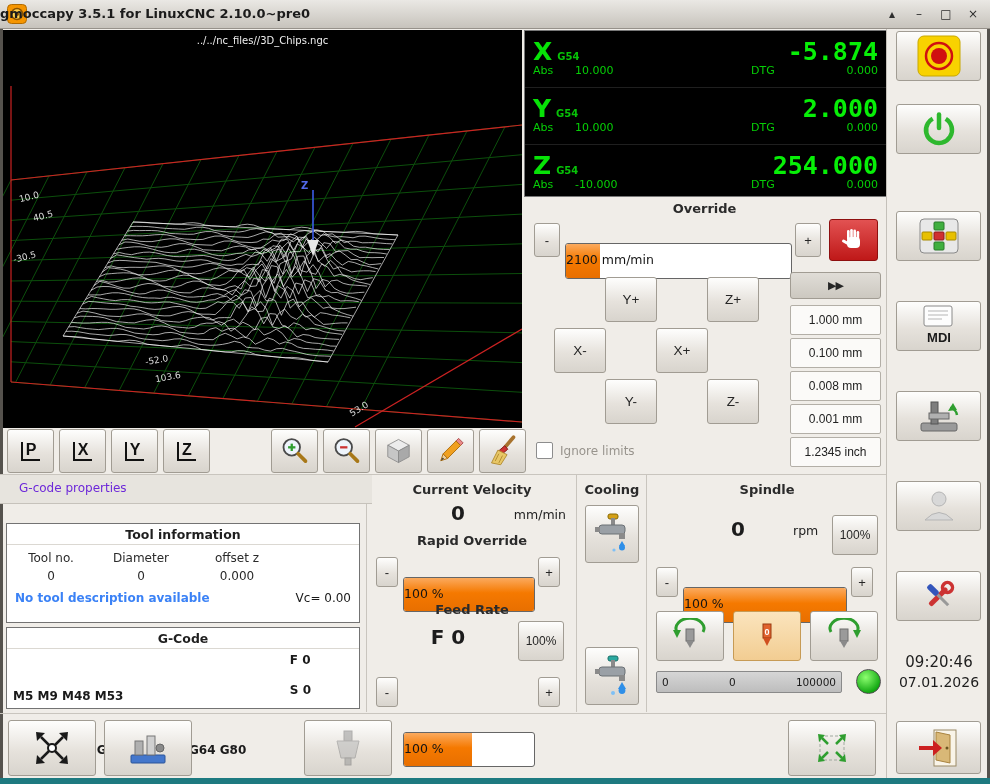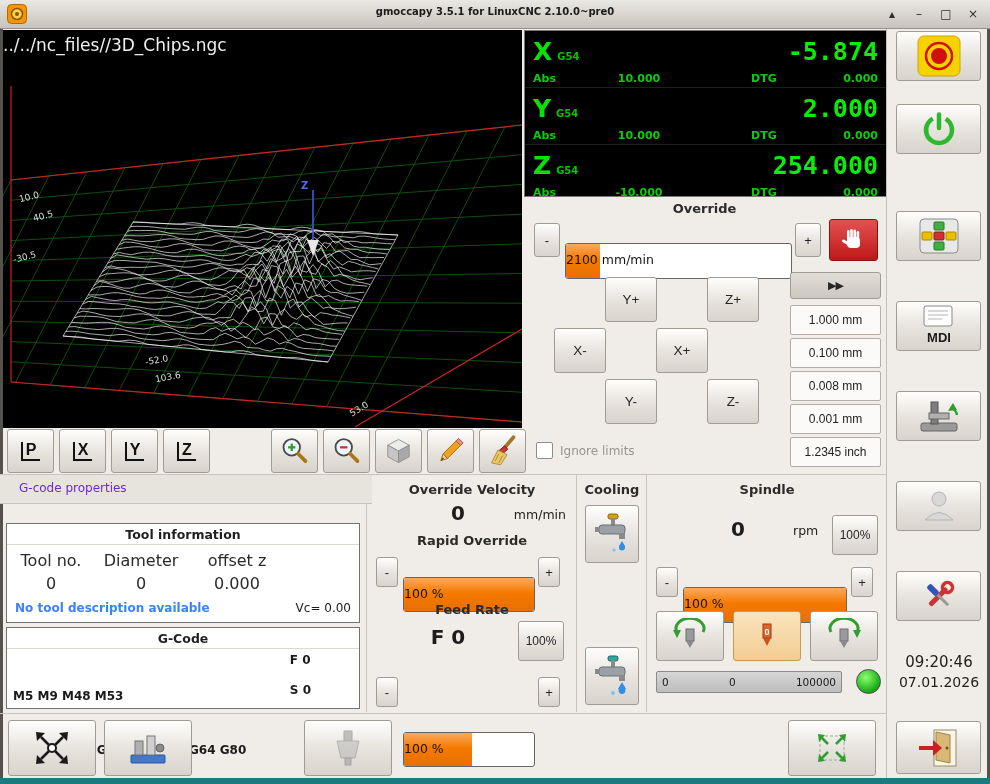--- a/index.html
+++ b/index.html
@@ -3,27 +3,27 @@
 <meta charset="utf-8">
 <style>
   html,body{margin:0;padding:0}
   body{width:990px;height:784px;background:#6b6864;font-family:"DejaVu Sans","Liberation Sans",sans-serif}
   .win{position:relative;width:990px;height:784px;background:#f0ede8;overflow:hidden;
        box-shadow:inset 3px 0 #55524d, inset -3px 0 #55524d}
   .abs{position:absolute}
   
   .titlebar{position:absolute;left:0;top:0;width:990px;height:28px;
     background:linear-gradient(#eae8e4,#c7c3bc);border-bottom:1px solid #96918a}
-  .titlebar .title{position:absolute;left:0;right:0;top:6px;text-align:center;font-size:10px;font-weight:bold;color:#1b1b1b}
+  .titlebar .title{position:absolute;left:0;right:0;top:6px;font-size:13px;font-weight:bold;color:#1b1b1b}
   .appicon{position:absolute;left:7px;top:4px;width:20px;height:20px}
   .winbtns{position:absolute;right:10px;top:0;height:28px;display:flex;gap:13px;align-items:center}
   .wb{font-size:12px;color:#2e2e2e;width:14px;text-align:center;cursor:default}
   
   .preview{position:absolute;left:3px;top:30px;width:519px;height:398px;background:#000;overflow:hidden}
-  .filepath{position:absolute;left:0;top:5px;width:100%;text-align:left;color:#efefef;font-size:17px}
+  .filepath{position:absolute;left:0;top:5px;width:100%;text-align:center;color:#efefef;font-size:10px}
   .tk{position:absolute;color:#dcdcdc;font-size:9px}
   .zlab{position:absolute;color:#5268e8;font-size:10px;font-weight:bold}
   
   .btn{display:flex;align-items:center;justify-content:center;
     background:linear-gradient(#fefefd,#e6e2dc 55%,#d8d4cd);
     border:1px solid #a19c93;border-radius:3px;font-size:13px;color:#262626;cursor:default}
   .btn.dark{background:linear-gradient(#e0ddd7,#ccc8c0)}
   .btn.tan{background:linear-gradient(#fbe4bd,#f2cd92);border-color:#c79b55}
   .btn.red{background:linear-gradient(#e25252,#bf1818);border-color:#8e0f0f}
   .pv-toolbar{position:absolute;left:3px;top:428px;width:519px;height:46px;display:flex;align-items:center;gap:5px;padding-left:4px}
@@ -31,23 +31,23 @@
   .axl{font-size:16px;font-weight:bold;color:#111;border-bottom:2px solid #111;border-left:2px solid #111;padding:0 4px 1px 3px;line-height:16px}
   .spacer{width:51px;flex:0 0 auto}
   
   .dro{position:absolute;left:524px;top:30px;width:361px;height:165px;background:#000;border:1px solid #777}
   .dro-row{height:54px;border-bottom:1px solid #1f1f1f;padding:2px 8px 0}
   .dro-row:last-child{border-bottom:none}
   .dro-main{display:flex;align-items:flex-end;height:31px}
   .dro-letter{font-size:25px;font-weight:bold;color:#07e207;line-height:1}
   .dro-ref{font-size:10px;font-weight:bold;color:#07c207;margin:0 0 2px 5px}
   .dro-value{margin-left:auto;font-family:"DejaVu Sans Mono",monospace;font-size:25px;font-weight:bold;color:#07ef07;line-height:1}
-  .dro-sub{display:flex;margin-top:8px;font-size:11px;font-weight:bold;color:#06cf06}
+  .dro-sub{display:flex;margin-top:0;font-size:11px;font-weight:normal;color:#06cf06}
   .dro-sub .sl{width:42px}
-  .dro-sub .sv1{width:128px;text-align:center}
+  .dro-sub .sv1{width:128px;text-align:left}
   .dro-sub .sl2{margin-left:48px;width:40px}
   .dro-sub .sv2{flex:1;text-align:right}
   
   .jogging{position:absolute;left:524px;top:196px;width:361px;height:278px}
   .ptitle{font-weight:bold;font-size:13px;color:#2b2b2b;text-align:center}
   .slider{position:relative;background:#fff;border:1px solid #666;border-radius:3px;overflow:hidden}
   .sfill{position:absolute;left:0;top:0;bottom:0;background:linear-gradient(#fbaa5e,#f57900 45%,#e86f00)}
   .stxt{position:relative;text-align:left;font-size:12.5px;color:#141414}
   .jbtn{font-size:13.5px}
   .inc{background:#fbfaf8;border:1px solid #b3afa7;border-radius:2px;font-size:12px;display:flex;align-items:center;justify-content:center;color:#222;cursor:default}
@@ -57,21 +57,21 @@
   .sidebar{position:absolute;left:886px;top:29px;width:104px;height:749px;border-left:1px solid #c4c0b9}
   .sbtn{position:absolute;left:9px;width:85px;height:50px}
   .clock{position:absolute;left:0;width:104px;text-align:center;color:#1d1d1d}
   
   .toolpanel{position:absolute;left:0;top:475px;width:366px;height:237px}
   .tabbar{position:absolute;left:0;top:0;width:100%;height:28px;background:#e7e4de;border-bottom:1px solid #c6c2bb;display:flex;align-items:stretch;padding-left:6px}
   .tab{display:flex;align-items:center;padding:0 13px;font-size:12px;color:#6d28d9;border-bottom:3px solid transparent;cursor:default}
   .tab.active{color:#2b2b2b;background:#f3f1ec;border-bottom:3px solid #3584e4}
   .wbox{position:absolute;background:#fff;border:1px solid #737373}
   .wtitle{font-size:12.5px;font-weight:bold;text-align:center;color:#1f1f1f;padding:3px 0 2px;border-bottom:1px solid #dbd8d2}
-  .cols{display:flex;font-size:16px;color:#2a2a2a}
+  .cols{display:flex;font-size:12px;color:#2a2a2a}
   .c1{width:88px;text-align:center}.c2{width:92px;text-align:center}.c3{width:100px;text-align:center}
   .vel{position:absolute;left:368px;top:475px;width:208px;height:237px}
   .cool{position:absolute;left:578px;top:475px;width:68px;height:237px}
   .spin{position:absolute;left:648px;top:475px;width:238px;height:237px}
   .vdiv{position:absolute;top:475px;width:1px;height:237px;background:#c9c5be}
   .hdiv{position:absolute;left:0;width:886px;height:1px;background:#c9c5be}
   .bigval{font-size:20px;font-weight:bold;color:#1c1c1c}
   .pbar{position:absolute;background:linear-gradient(#d6d6d6,#bdbdbd);border:1px solid #8a8a8a;border-radius:2px;font-size:10.5px;color:#1a1a1a;display:flex;align-items:center}
   .led{position:absolute;width:23px;height:23px;border-radius:50%;background:radial-gradient(circle at 38% 32%,#8dff70,#12a812 72%);border:1px solid #4c4c4c}
   
@@ -423,21 +423,21 @@
         </div>
         <div style="margin-left:auto;font-size:12px;font-weight:bold;line-height:18px;padding-right:40px;color:#1a1a1a">
           <div>F 0</div>
           <div style="margin-top:12px">S 0</div>
         </div>
       </div>
     </div>
   </div>
 
   <div class="vel">
-    <div class="ptitle" style="padding-top:7px">Override Velocity</div>
+    <div class="ptitle" style="padding-top:7px">Current Velocity</div>
     <div class="abs bigval" style="left:40px;top:26px;width:100px;text-align:center">0</div>
     <div class="abs" style="right:10px;top:32px;font-size:12.5px;color:#222">mm/min</div>
     <div class="ptitle abs" style="left:0;top:58px;width:100%">Rapid Override</div>
     <button class="btn abs" style="left:8px;top:82px;width:22px;height:30px">-</button>
     <div class="slider abs" style="left:35px;top:80px;width:130px;height:33px">
       <div class="sfill" style="width:100%"></div>
       <div class="stxt" style="line-height:31px">100 %</div>
     </div>
     <button class="btn abs" style="left:170px;top:82px;width:22px;height:30px">+</button>
     <div class="ptitle abs" style="left:0;top:127px;width:100%">Feed Rate</div>

